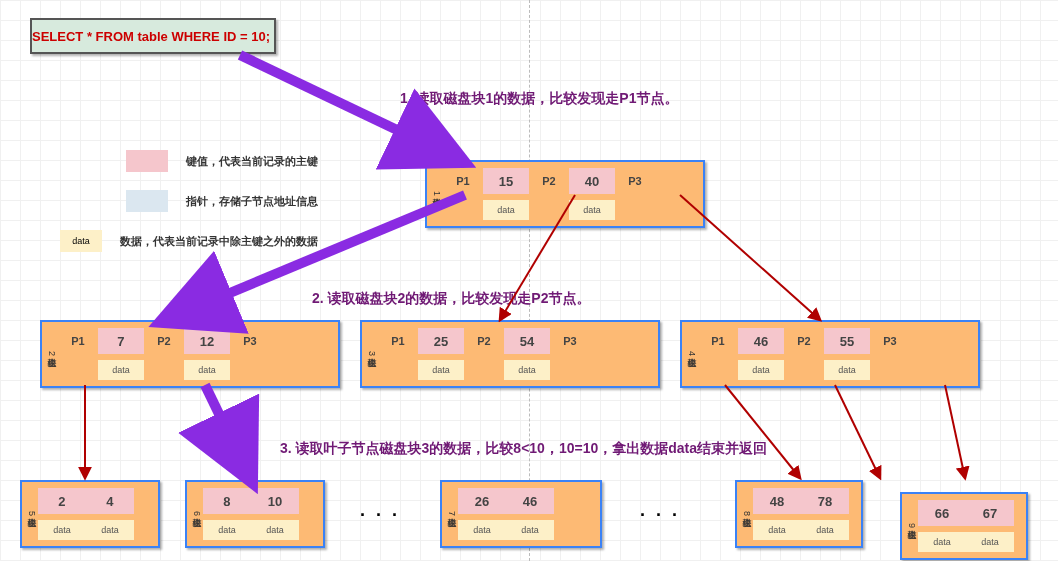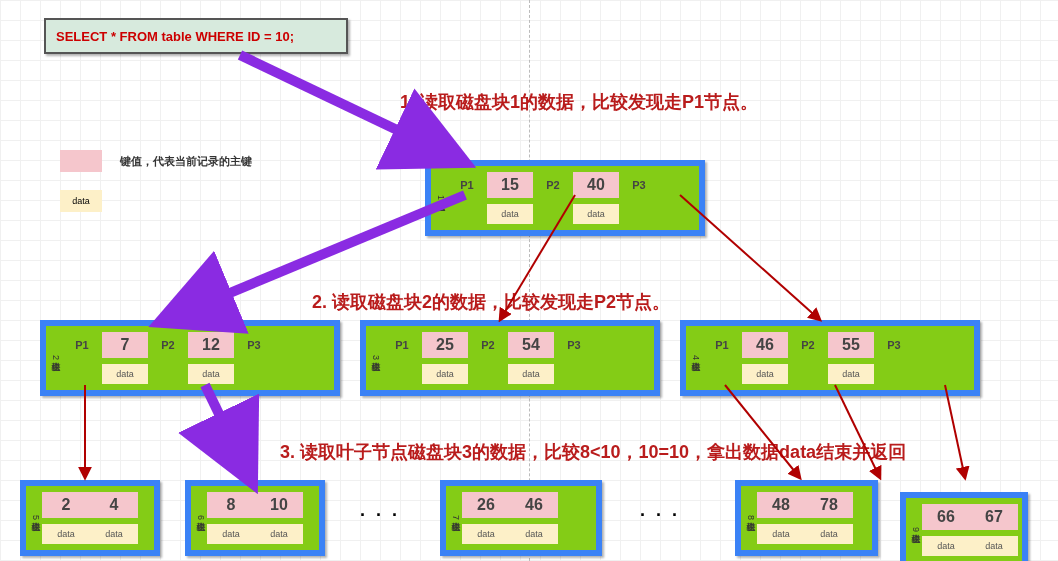--- a/index.html
+++ b/index.html
@@ -12,47 +12,46 @@
     background-image:
       linear-gradient(#f0f0f0 1px, transparent 1px),
       linear-gradient(90deg, #f0f0f0 1px, transparent 1px);
     background-size: 20px 20px;
     font-family: Arial, "Microsoft YaHei", sans-serif;
     font-size: 11px;
     overflow: hidden;
   }
   .sql-box {
     position: absolute;
-    left: 44px; top: 18px;
-    width: 304px; height: 36px;
+    left: 30px; top: 18px;
+    width: 246px; height: 36px;
     border: 2px solid #555;
     background: #d7eadd;
     color: #cc0000;
     font-weight: bold;
     font-size: 13px;
     display: flex;
     align-items: center;
-    padding-left: 10px;
     filter: drop-shadow(2px 2px 1px rgba(0,0,0,0.3));
   }
   .legend {
     position: absolute;
     left: 60px; top: 150px;
   }
-  .legend-row { display: flex; align-items: center; margin-bottom: 18px; }
+  .legend-row { display: flex; align-items: center; margin-bottom: 18px; justify-content: flex-end; }
   .swatch { width: 42px; height: 22px; margin-right: 18px; display:flex; align-items:center; justify-content:center; font-size:9px; }
   .sw-pink { background: #f5c6cc; }
   .sw-blue { background: #dbe7f0; }
   .sw-yellow { background: #fdf0c8; }
   .legend-label { font-size: 11px; font-weight: bold; color: #333; }
 
   .block {
     position: absolute;
-    border: 6px solid #3b82f6;
-    background: #84cc16;
+    border: 2px solid #3b82f6;
+    background: #fdba74;
     display: flex;
     align-items: center;
     padding: 6px 6px 6px 2px;
     filter: drop-shadow(2px 2px 1px rgba(0,0,0,0.3));
   }
   .block-title {
     writing-mode: vertical-rl;
     font-size: 9px;
     color: #333;
     line-height: 1.1;
@@ -66,39 +65,39 @@
   .cellcol { display: flex; flex-direction: column; align-items: stretch; }
   .ptr {
     min-width: 40px; height: 26px;
     display:flex; align-items:center; justify-content:center;
     font-size: 11px; font-weight: bold; color:#444;
   }
   .key {
     min-width: 46px; height: 26px;
     background: #f5c6cc;
     display:flex; align-items:center; justify-content:center;
-    font-size: 16px; font-weight: bold; color:#444;
+    font-size: 13px; font-weight: bold; color:#444;
   }
   .data {
     height: 20px; margin-top: 6px;
     background: #fdf0c8;
     display:flex; align-items:center; justify-content:center;
     font-size: 9px; color:#555;
   }
   .spacer { height:20px; margin-top:6px; }
 
   .leaf { padding: 6px 4px 6px 2px; }
   .leaf .key { min-width: 48px; }
   .leaf .data { min-width:48px; }
 
   .step {
     position: absolute;
-    color: #b91c1c;
+    color: #701a75;
     font-weight: bold;
-    font-size: 18px;
+    font-size: 14px;
     white-space: nowrap;
   }
 
   .dots {
     position: absolute;
     font-size: 18px;
     font-weight: bold;
     letter-spacing: 3px;
     color: #000;
   }
@@ -123,21 +122,26 @@
 <div class="sql-box">
   <span>SELECT *  FROM table WHERE ID = 10;</span>
 </div>
 
 <div class="legend">
   <div class="legend-row">
     <div class="swatch sw-pink"></div>
     <div class="legend-label">键值，代表当前记录的主键</div>
   </div>
   <div class="legend-row">
+    <div class="swatch sw-blue"></div>
+    <div class="legend-label">指针，存储子节点地址信息</div>
+  </div>
+  <div class="legend-row">
     <div class="swatch sw-yellow">data</div>
+    <div class="legend-label">数据，代表当前记录中除主键之外的数据</div>
   </div>
 </div>
 
 <div class="step" style="left:400px; top:90px;">1. 读取磁盘块1的数据，比较发现走P1节点。</div>
 <div class="step" style="left:312px; top:290px;">2. 读取磁盘块2的数据，比较发现走P2节点。</div>
 <div class="step" style="left:280px; top:440px;">3. 读取叶子节点磁盘块3的数据，比较8&lt;10，10=10，拿出数据data结束并返回</div>
 
 <div class="block" style="left:425px; top:160px; width:280px;">
   <div class="block-title">磁盘块1</div>
   <div class="cells">
@@ -274,21 +278,21 @@
     <div class="cellcol">
         <div class="key">26</div>
         <div class="data">data</div>
       </div>
     <div class="cellcol">
         <div class="key">46</div>
         <div class="data">data</div>
       </div>
   </div>
 </div>
-<div class="block leaf" style="left:735px; top:480px; width:143px;">
+<div class="block leaf" style="left:735px; top:480px; width:128px;">
   <div class="block-title">磁盘块8</div>
   <div class="cells">
     <div class="cellcol">
         <div class="key">48</div>
         <div class="data">data</div>
       </div>
     <div class="cellcol">
         <div class="key">78</div>
         <div class="data">data</div>
       </div>

